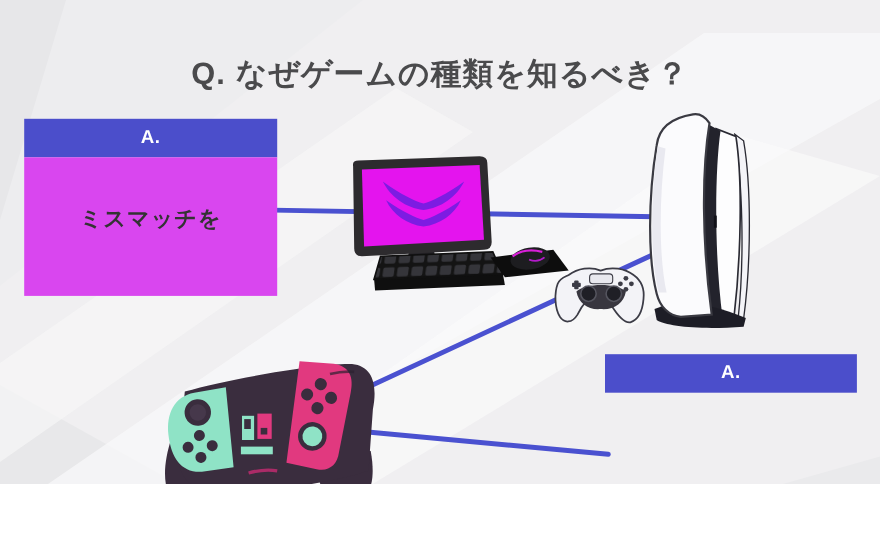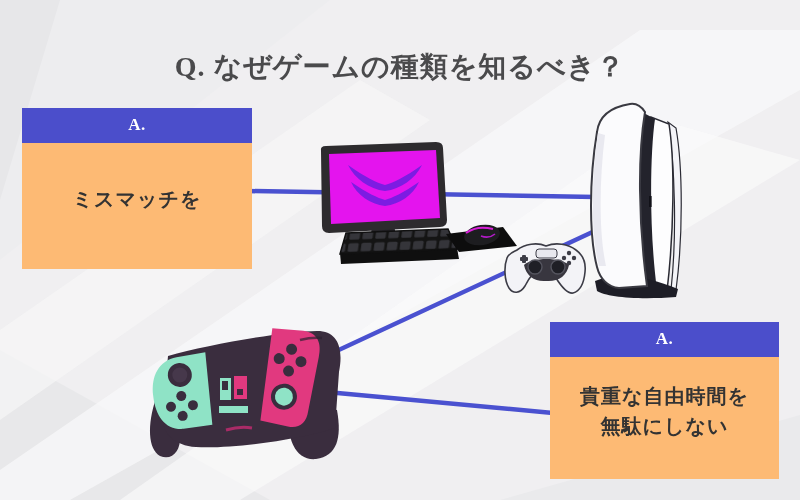--- a/index.html
+++ b/index.html
@@ -1,36 +1,35 @@
 <!DOCTYPE html>
 <html><head>
 <meta charset="utf-8">
 <style>
   html,body{margin:0;padding:0;}
   body{font-family:"Liberation Sans","DejaVu Sans",sans-serif;}
   .stage{
-    position:relative;width:800px;height:500px;overflow:hidden;
+    position:relative;width:800px;height:440px;overflow:hidden;
     background:#f0eff1;
-    font-family:Liberation Serif, serif;
   }
   .stage svg.scene{position:absolute;left:0;top:0;}
   .page-title{
     position:absolute;left:0;top:48px;width:800px;
     text-align:center;font-size:28px;font-weight:bold;color:#4a4a4c;
     letter-spacing:1px;
   }
   .answer-card{
     position:absolute;display:flex;flex-direction:column;
   }
   .answer-card .card-header{
     background:#4b4ecb;color:#ffffff;font-weight:bold;font-size:17px;
     text-align:center;padding:7px 0 8px 0;letter-spacing:.5px;
   }
   .answer-card .card-body{
-    background:#fdba74;color:#333333;font-weight:bold;font-size:20px;
+    background:#d946ef;color:#333333;font-weight:bold;font-size:20px;
     flex:1;display:flex;flex-direction:column;justify-content:center;
     text-align:center;line-height:1.5;letter-spacing:1px;
     padding-bottom:14px;
   }
   .card-left{left:22px;top:108px;width:230px;height:161px;}
   .card-right{left:550px;top:322px;width:229px;height:157px;}
 </style>
 </head>
 <body>
 
@@ -163,19 +162,15 @@
 
   <div class="answer-card card-left">
     <div class="card-header">A.</div>
     <div class="card-body">
       <span>ミスマッチを</span>
     </div>
   </div>
 
   <div class="answer-card card-right">
     <div class="card-header">A.</div>
-    <div class="card-body">
-      <span>貴重な自由時間を</span>
-      <span>無駄にしない</span>
-    </div>
   </div>
 
 </div>
 
 </body></html>

